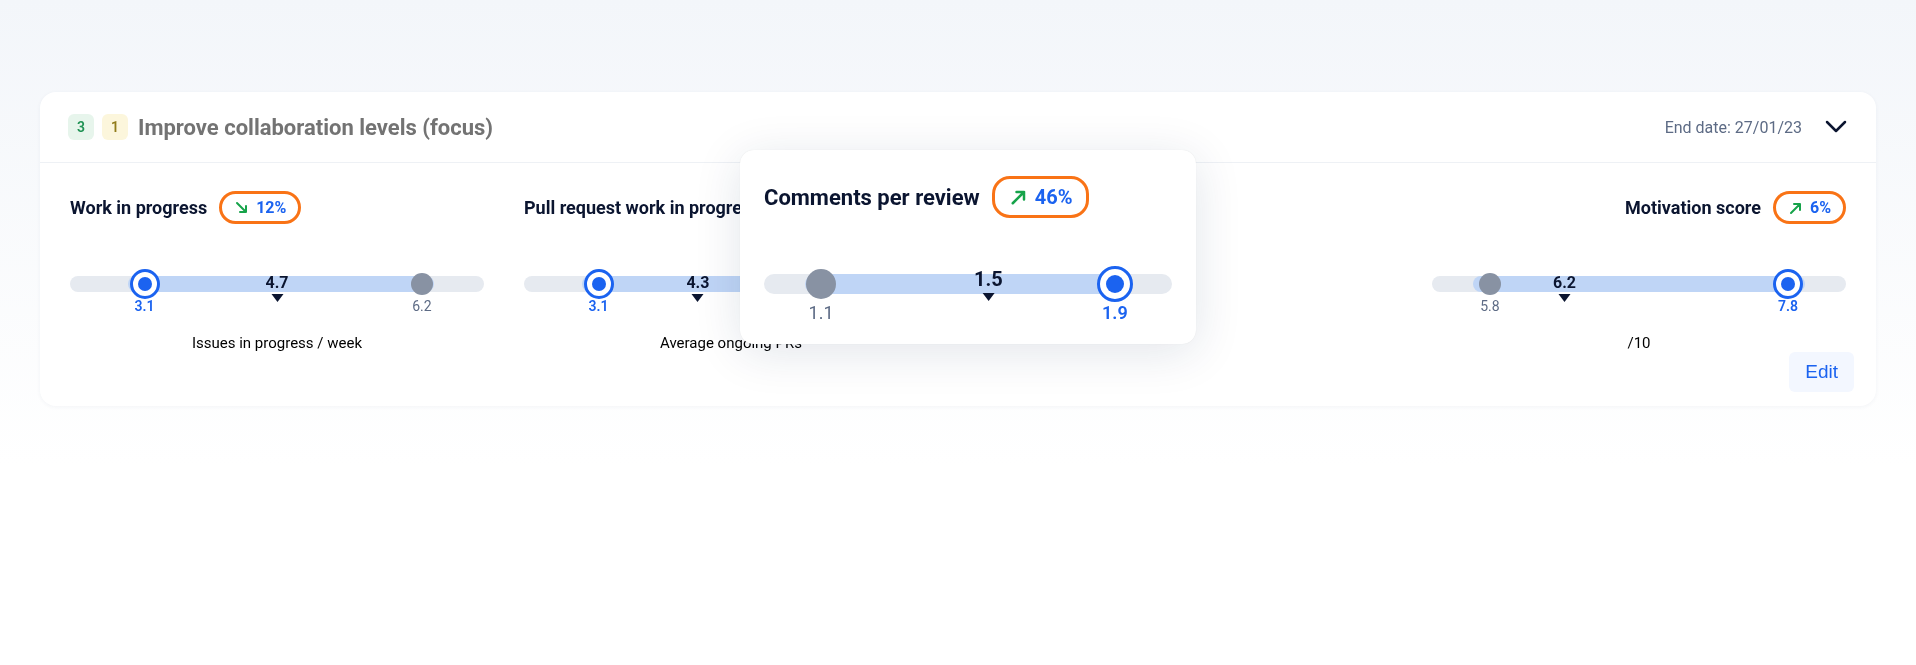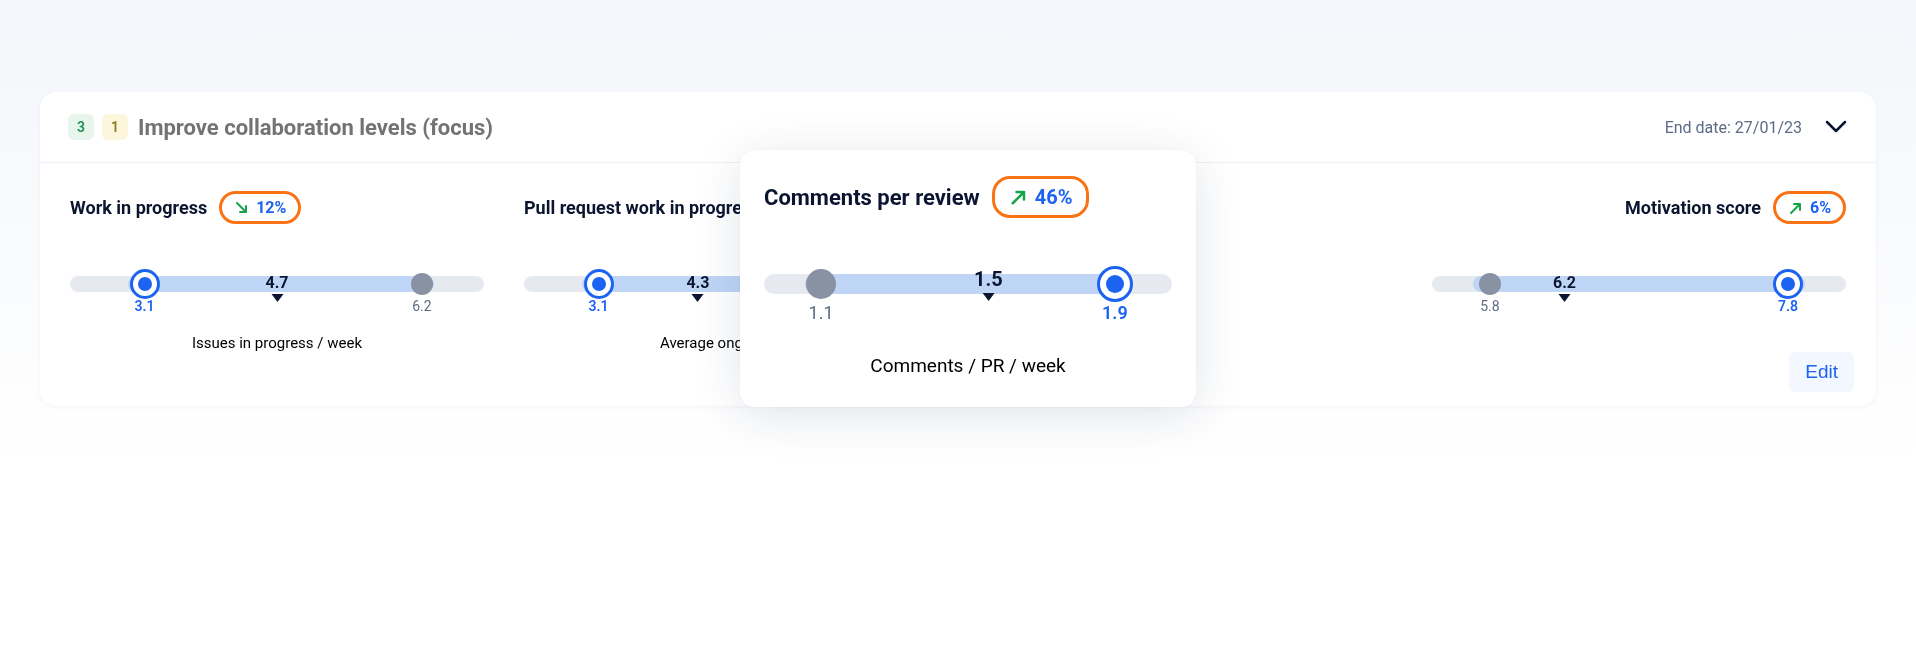--- a/index.html
+++ b/index.html
@@ -303,20 +303,21 @@
           <div class="val">6.2</div>
           <div class="tri"></div>
         </div>
         <div class="gauge-dot dot-gray" style="left:14%;"></div>
         <div class="gauge-dot dot-blue-ring" style="left:86%;"></div>
         <div class="gauge-labels">
           <span class="lbl lbl-gray" style="left:14%;">5.8</span>
           <span class="lbl lbl-blue" style="left:86%;">7.8</span>
         </div>
       </div>
+      <div class="metric-sub">/10</div>
     </div>
 
     <button class="edit-btn">Edit</button>
   </div>
 </div>
 
 <div class="elevated">
   <div class="metric-header">
     <span class="metric-title">Comments per review</span>
     <span class="change-pill">
@@ -335,14 +336,13 @@
       <div class="val">1.5</div>
       <div class="tri"></div>
     </div>
     <div class="gauge-dot dot-gray-big" style="left:14%;"></div>
     <div class="gauge-dot dot-blue-ring" style="left:86%;"></div>
     <div class="gauge-labels" style="top:58px;">
       <span class="lbl lbl-gray" style="left:14%;">1.1</span>
       <span class="lbl lbl-blue" style="left:86%;text-align:right;">1.9</span>
     </div>
   </div>
-  <div class="metric-sub">Comments / PR / week</div>
 </div>
 
 </body></html>

